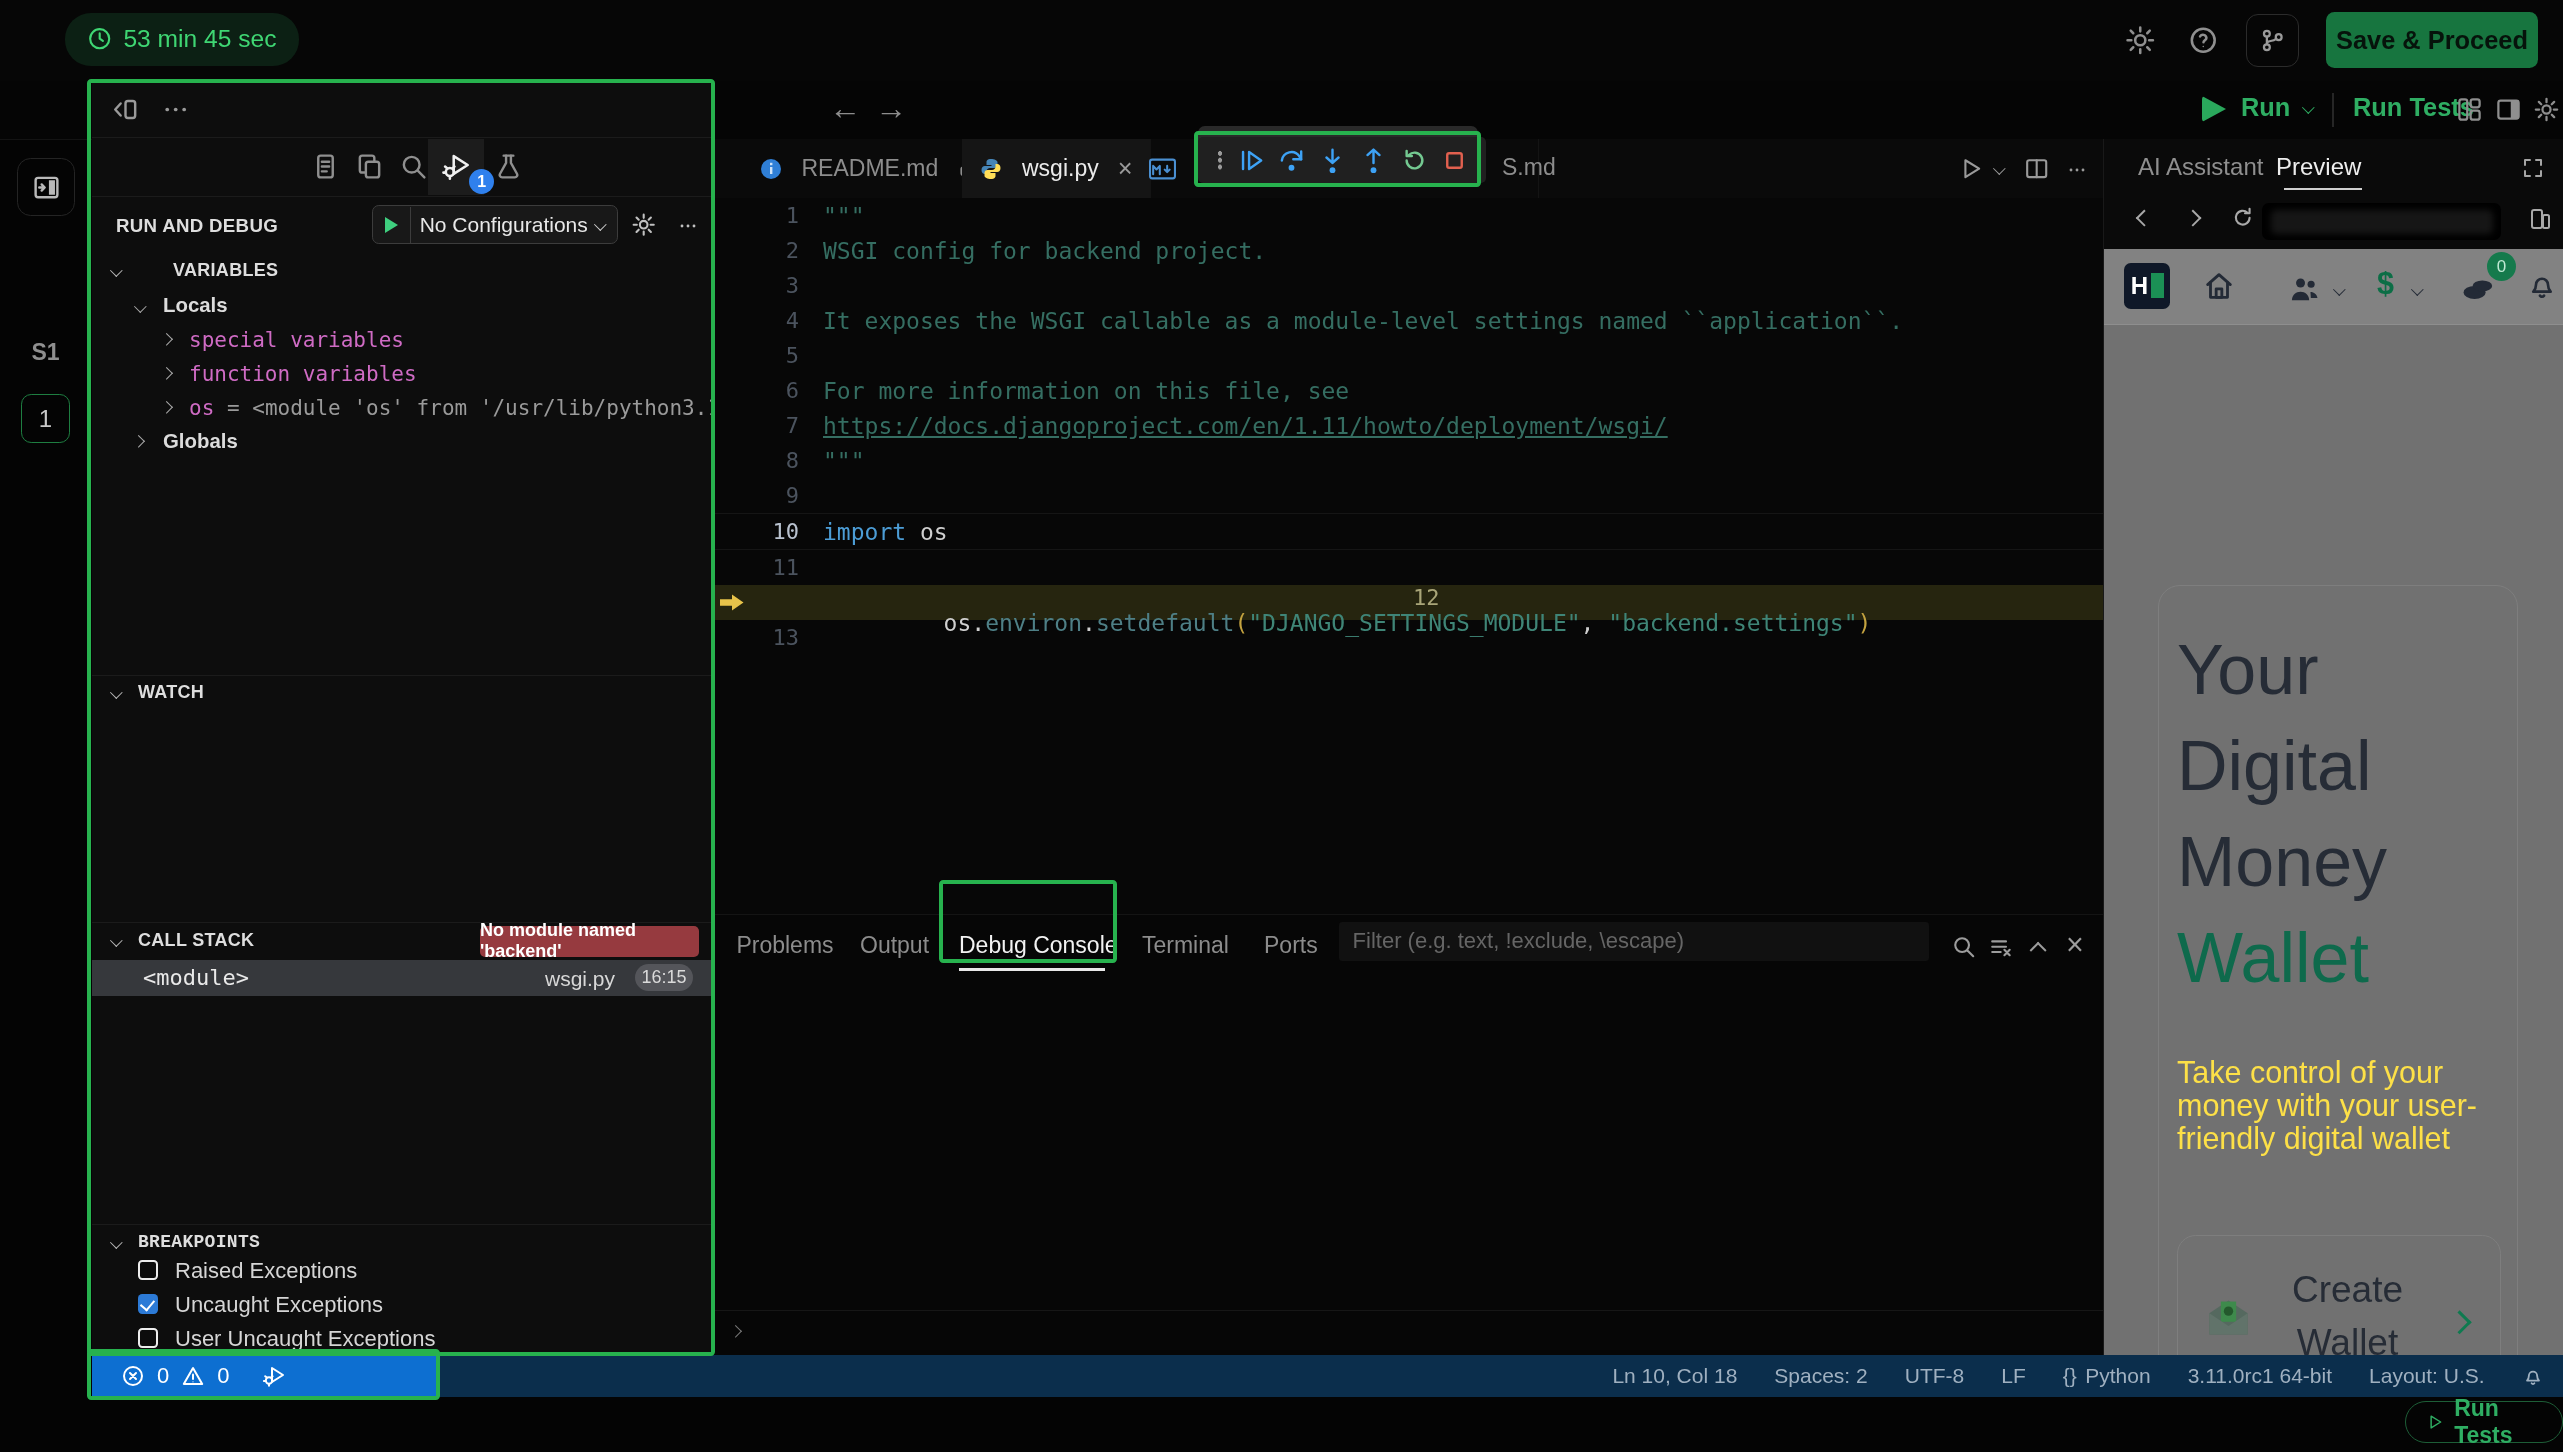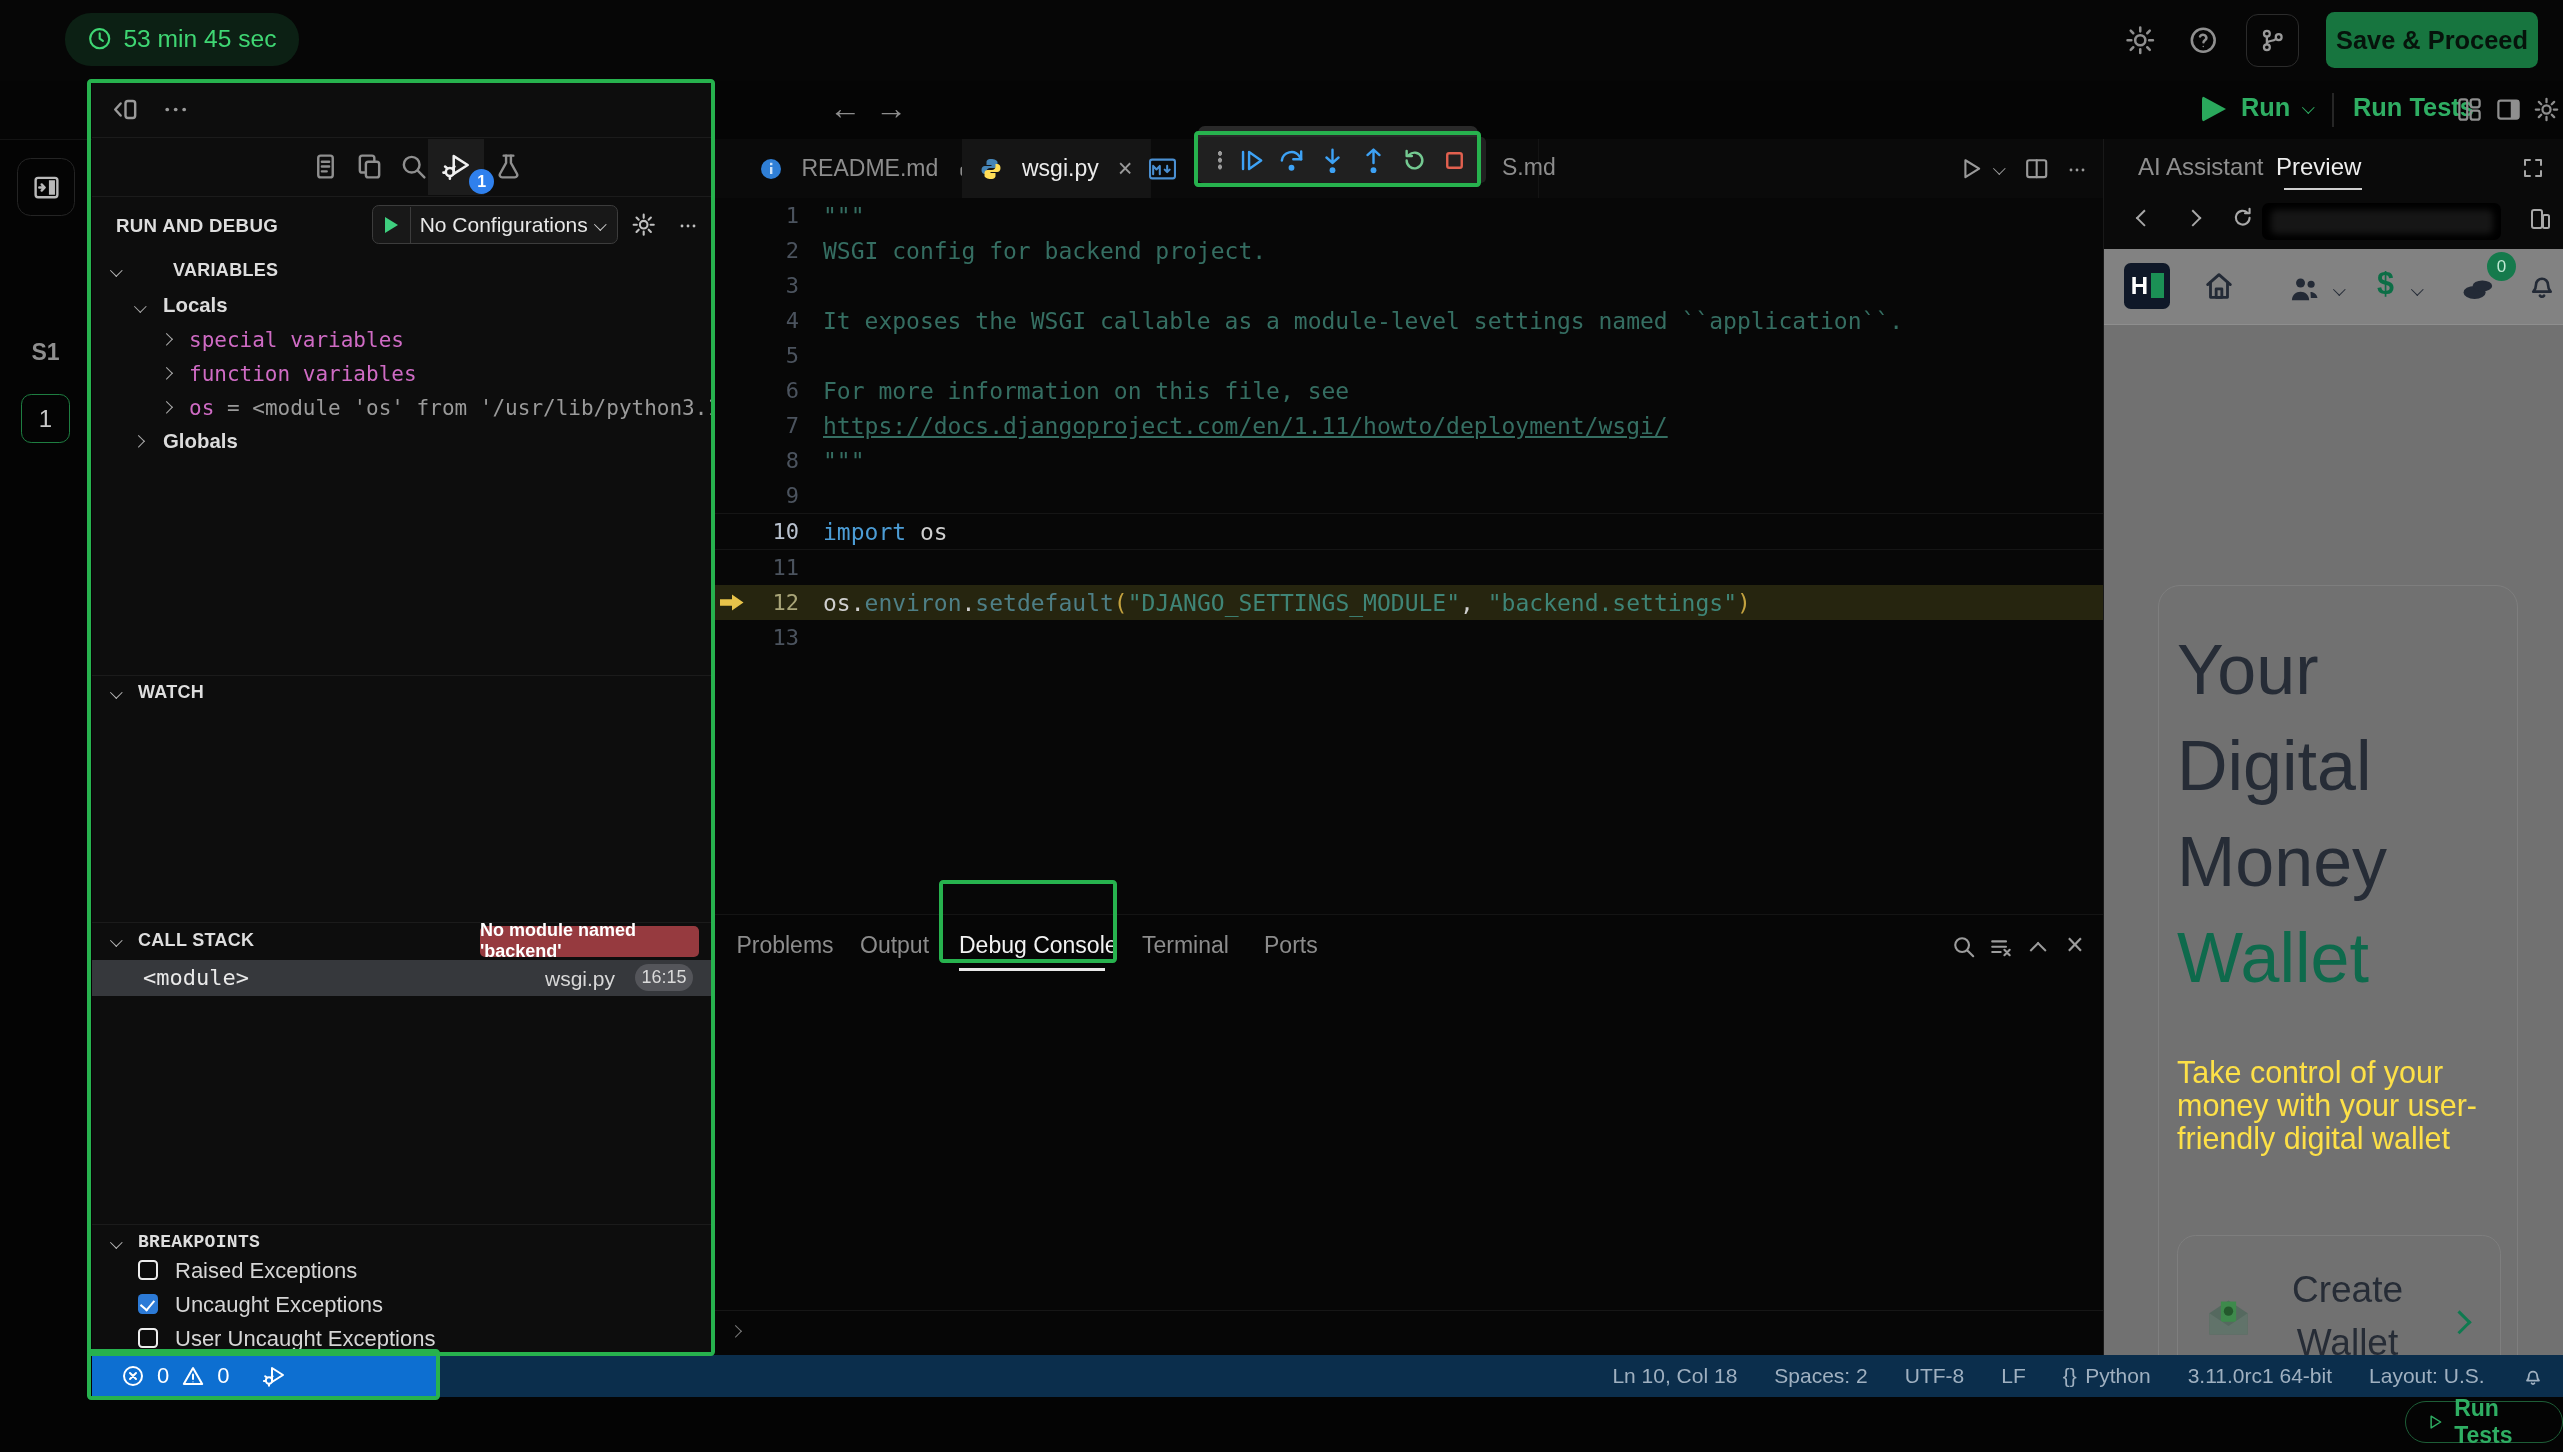--- a/index.html
+++ b/index.html
@@ -55,21 +55,21 @@
   .tab.active{background:#151515;color:#ebebeb;}
   .tbshadow{left:1198px;top:126px;width:280px;height:17px;background:#2a2a2a;border-radius:6.8px 6.8px 0 0;z-index:20;}
   .dtb{left:1198px;top:137px;width:278px;height:46px;background:#202020;border-radius:5.1px;z-index:25;gap:0;justify-content:space-evenly;padding:0 5.1px;}
   .grip{width:10.2px;height:20.4px;background:radial-gradient(circle 2.2px,#9a9a9a 2.2px,transparent 2.5px) 0 0/10.2px 6.8px;}
   .code{left:711px;top:198px;width:1393px;height:716px;background:#070707;font-family:"DejaVu Sans Mono",monospace;}
   .cl{display:flex;height:35px;align-items:center;position:relative;}
   .cl .g{width:88px;text-align:right;color:#4b535e;font-size:22px;padding-right:24px;flex:none;}
   .cl .ct{font-size:23px;white-space:pre;}
   .cl.cur{border-top:0.8px solid rgba(255,255,255,.06);border-bottom:0.8px solid rgba(255,255,255,.06);}
   .cl.cur .g{color:#b9c2cf;}
-  .cl.exec{background:#26250f;} .cl.exec .g{color:#a9a578;}
+  .cl.exec{background:#26250f;flex-direction:column;} .cl.exec .g{color:#a9a578;}
   .exec-ptr{position:absolute;left:8.5px;top:8.5px;width:24px;height:18px;background:#e7c34a;
             clip-path:polygon(0 32%,52% 32%,52% 6%,100% 50%,52% 94%,52% 68%,0 68%);}
   .str{color:#356e62;} .link{text-decoration:underline;} .kw{color:#4c9dd6;}
   .plain{color:#cfcfcf;} .prop{color:#4e7f86;} .paren{color:#c3a23f;} .strq{color:#3f8577;}
   
   .bp{left:711px;top:914px;width:1393px;height:441px;background:#060606;border-top:0.8px solid #141414;}
   .bptab{position:absolute;top:17px;font-size:23px;color:#8c8c8c;}
   .bptab.active{color:#f2f2f2;}
   .filter{left:628px;top:6.8px;width:590px;height:39px;background:#111;border-radius:3.4px;}
   .filter input{background:transparent;border:none;outline:none;color:#bbb;font-size:22px;padding:0 13.6px;width:560px;font-family:"Liberation Sans",sans-serif;}
@@ -448,20 +448,23 @@
       </div>
   </div>
 
   <div class="abs bp">
     <span class="bptab" style="left:25.4px;">Problems</span>
     <span class="bptab" style="left:149px;">Output</span>
     <span class="bptab active" style="left:248px;">Debug Console</span>
     <div class="abs" style="left:248px;top:53px;width:146px;height:2.5px;background:#e8e8e8;"></div>
     <span class="bptab" style="left:431px;">Terminal</span>
     <span class="bptab" style="left:553px;">Ports</span>
+    <div class="abs filter flex">
+      <input placeholder="Filter (e.g. text, !exclude, \escape)" style="">
+    </div>
     <div class="abs" style="left:1240px;top:18.7px;color:#9c9c9c;">
       <svg width="25.4" height="25.4" viewBox="0 0 24 24">
           <circle cx="10.5" cy="10.5" r="6.5"></circle>
           <path d="M15.5 15.5l5.5 5.5"></path>
         </svg>
     </div>
     <div class="abs" style="left:1277px;top:18.7px;color:#9c9c9c;">
       <svg width="25.4" height="25.4" viewBox="0 0 24 24">
           <path d="M4 7h13M4 12h13M4 17h8"></path>
           <path d="M15.5 15l5 5M20.5 15l-5 5"></path>

